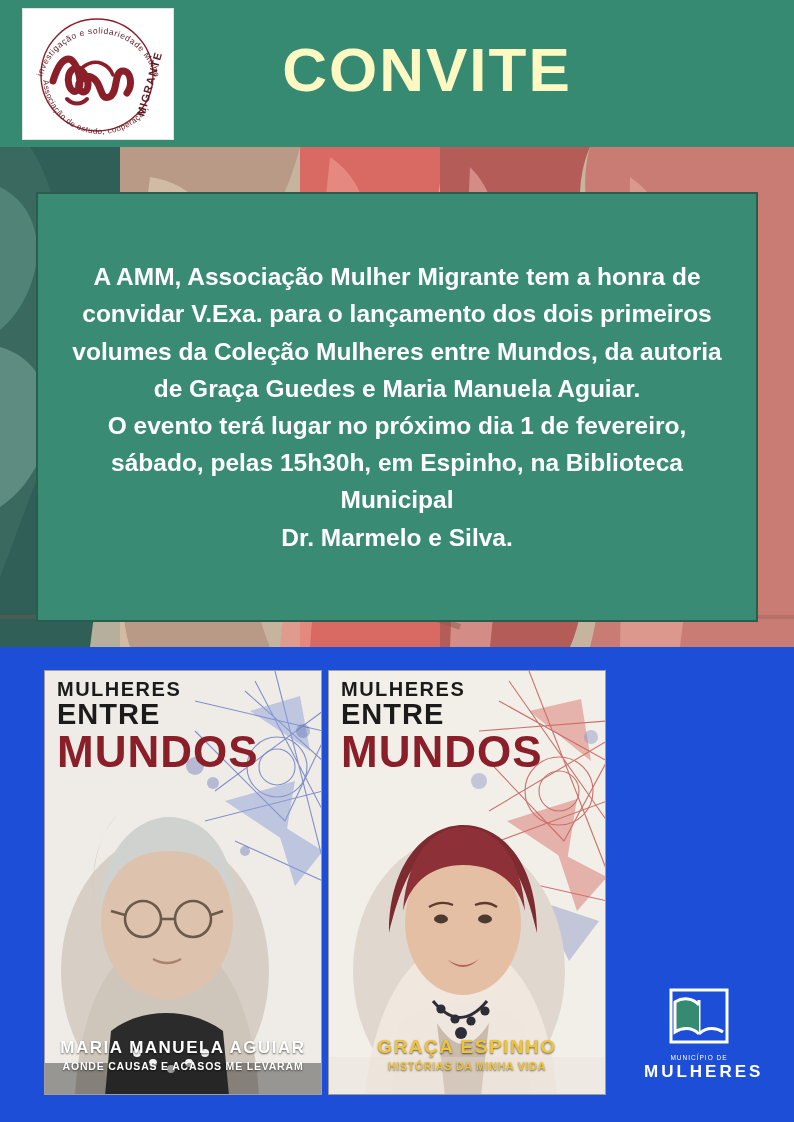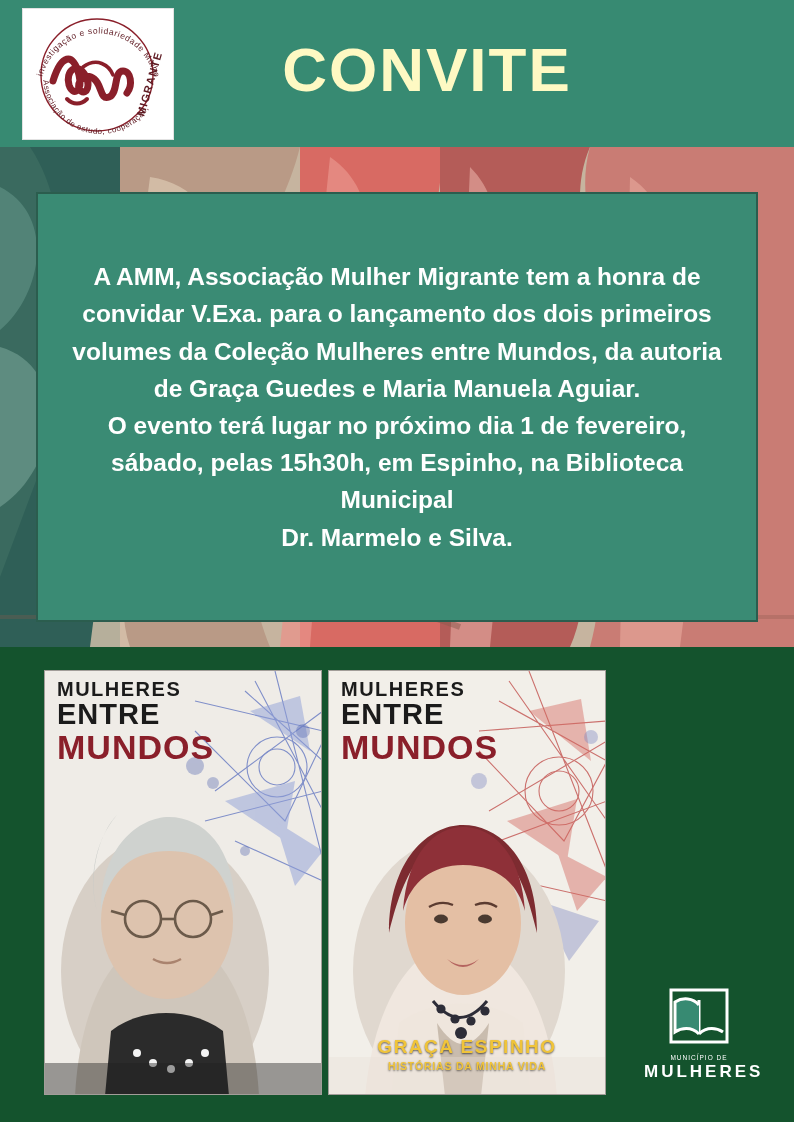--- a/index.html
+++ b/index.html
@@ -74,21 +74,21 @@
     line-height: 1.52;
     text-align: center;
     padding: 0 22px;
     white-space: pre-line;
   }
 
   
   .books {
     position: relative;
     height: 475px;
-    background: #14532d;
+    background: #1d4ed8;
   }
   .book {
     position: absolute;
     top: 23px;
     width: 278px;
     height: 425px;
     border: 1px solid rgba(0,0,0,.25);
     overflow: hidden;
     background: #d8d2cc;
   }
@@ -101,21 +101,21 @@
     left: 12px;
     top: 8px;
     z-index: 4;
     color: #1b1b1b;
     font-weight: bold;
     line-height: 1;
     text-align: left;
   }
   .cover-title .l1 { font-size: 20px; letter-spacing: 1.5px; display:block; }
   .cover-title .l2 { font-size: 29px; letter-spacing: 1px; display:block; margin-top: 1px;}
-  .cover-title .l3 { font-size: 34px; letter-spacing: 1px; display:block; color:#8a1f2a; margin-top: 1px;}
+  .cover-title .l3 { font-size: 44px; letter-spacing: 1px; display:block; color:#8a1f2a; margin-top: 1px;}
 
   .cover-author {
     position: absolute;
     left: 0; right: 0;
     bottom: 22px;
     z-index: 4;
     text-align: center;
     color: #ffffff;
     font-weight: bold;
   }
@@ -247,20 +247,24 @@
       </g>
       <rect y="392" width="278" height="33" fill="#1e1e1e" opacity=".42"></rect>
     </svg>
 
     <div class="cover-title">
       <span class="l1">MULHERES</span>
       <span class="l2">ENTRE</span>
       <span class="l3">MUNDOS</span>
     </div>
 
+    <div class="cover-author">
+      <span class="name">MARIA MANUELA AGUIAR</span>
+      <span class="sub">AONDE CAUSAS E ACASOS ME LEVARAM</span>
+    </div>
   </div>
 
   <div class="book right">
     <svg class="cover-art" width="278" height="425" viewBox="0 0 278 425" preserveAspectRatio="none">
       <rect width="278" height="425" fill="#f2efe9"></rect>
       <g stroke="#c2524f" stroke-width="1.1" fill="none" opacity=".8">
         <path d="M170 30 L278 90 M180 10 L278 150 M150 60 L278 50 M200 0 L278 200"></path>
         <path d="M160 140 L278 70 M170 170 L278 130 M190 210 L278 230"></path>
         <circle cx="230" cy="120" r="34"></circle>
           <circle cx="230" cy="120" r="20"></circle>

